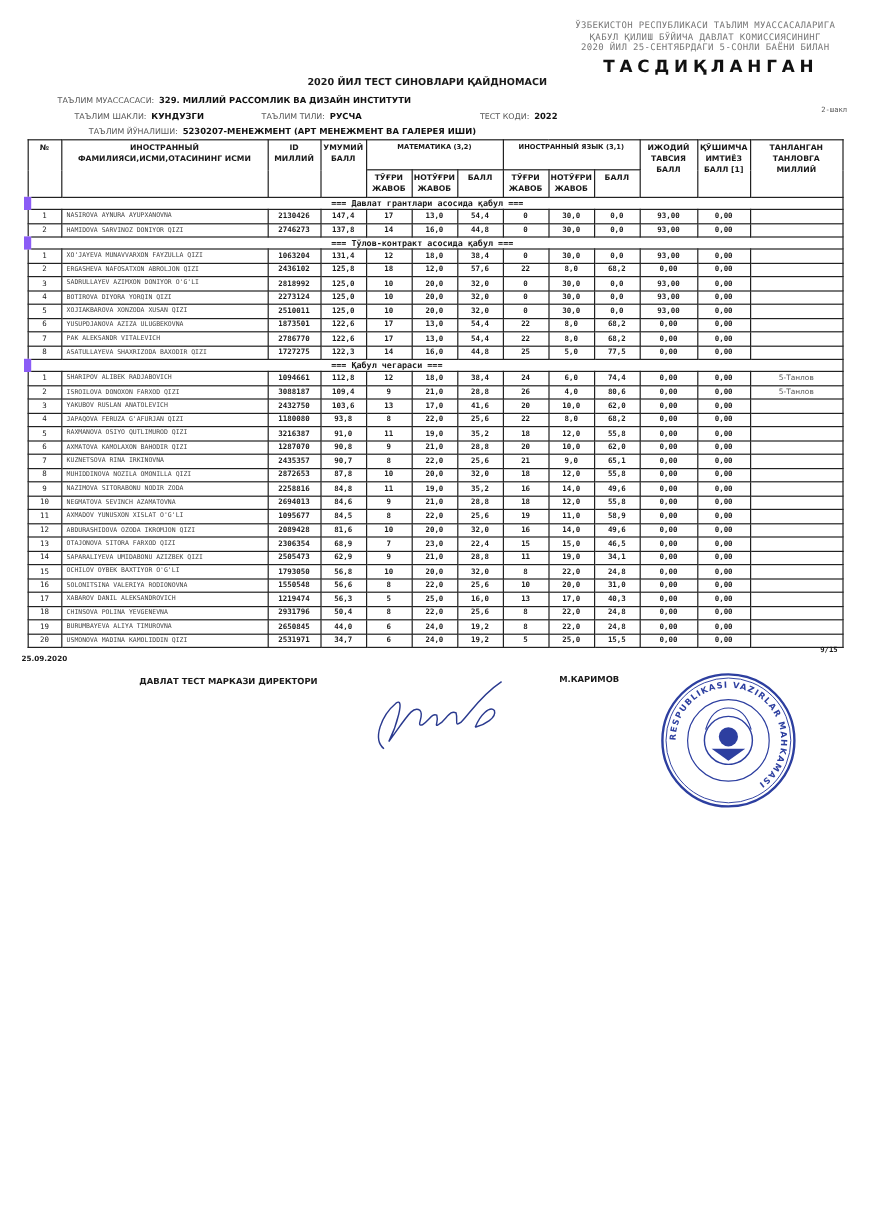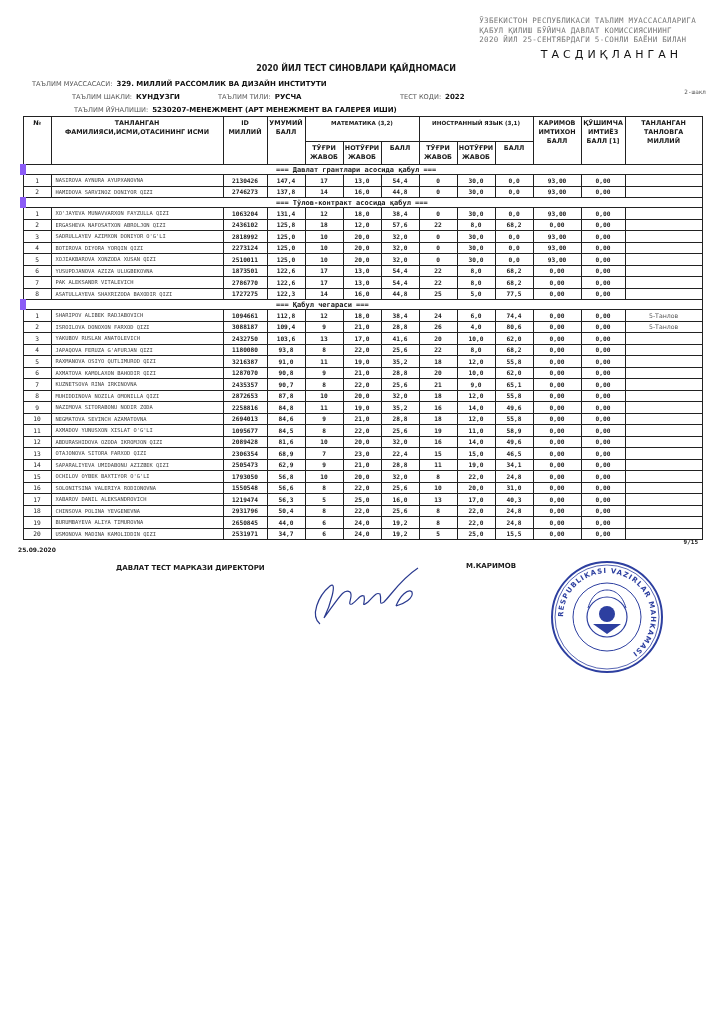--- a/index.html
+++ b/index.html
@@ -1,18 +1,18 @@
 <!DOCTYPE html>
 <html><head>
 <meta charset="utf-8">
 <style>
   html, body { margin:0; padding:0; background:#ffffff; }
   body { width:724px; height:1024px; position:relative; overflow:hidden; font-family:"DejaVu Sans Mono", monospace; color:#1a1a1a; }
-  .approval { position:absolute; top:16px; right:28px; text-align:left; font-size:7.5px; line-height:9.5px; color:#777; letter-spacing:0.3px; }
-  .approved { position:absolute; top:48px; right:42px; font-size:11px; font-weight:normal; letter-spacing:4px; color:#111; font-family:"DejaVu Sans", sans-serif; }
+  .approval { position:absolute; top:16px; right:28px; text-align:center; font-size:7.5px; line-height:9.5px; color:#777; letter-spacing:0.3px; }
+  .approved { position:absolute; top:48px; right:42px; font-size:14px; font-weight:bold; letter-spacing:4px; color:#111; font-family:"DejaVu Sans", sans-serif; }
   .title { position:absolute; top:64px; left:0; width:672px; text-align:center; font-size:8px; font-weight:bold; font-family:"DejaVu Sans", sans-serif; padding-left:40px; box-sizing:border-box; }
   .meta { position:absolute; font-size:6.6px; color:#555; font-family:"DejaVu Sans", sans-serif; white-space:nowrap; }
   .meta b { color:#111; font-size:7px; margin-left:4px; }
   .sheet-no { position:absolute; top:88px; right:18px; font-size:6px; color:#555; }
   table.main { position:absolute; top:116px; left:20px; width:679px; border-collapse:collapse; table-layout:fixed; }
   table.main td, table.main th { border:1px solid #222; font-size:6.2px; height:10.5px; padding:0 2px; text-align:center; overflow:hidden; white-space:nowrap; }
   table.main th { font-family:"DejaVu Sans", sans-serif; font-weight:bold; font-size:6.4px; line-height:9px; height:auto; padding:2px 1px; vertical-align:top; }
   table.main td.name { text-align:left; font-size:5.4px; color:#444; padding-left:4px; }
   table.main td.num { font-weight:bold; }
   tr.section td { border-left:none; border-right:none; text-align:left; font-size:7px; font-weight:bold; padding-left:250px; height:9px; }
@@ -31,24 +31,24 @@
 
 <div class="approval">
   <div>ЎЗБЕКИСТОН РЕСПУБЛИКАСИ ТАЪЛИМ МУАССАСАЛАРИГА</div>
   <div>ҚАБУЛ ҚИЛИШ БЎЙИЧА ДАВЛАТ КОМИССИЯСИНИНГ</div>
   <div>2020 ЙИЛ 25-СЕНТЯБРДАГИ 5-СОНЛИ БАЁНИ БИЛАН</div>
 </div>
 <div class="approved">ТАСДИҚЛАНГАН</div>
 
 <div class="title">2020 ЙИЛ ТЕСТ СИНОВЛАРИ ҚАЙДНОМАСИ</div>
 
-<div class="meta" style="top:80px;left:32px;">
+<div class="meta" style="top:80px;left:48px;">
   <span>ТАЪЛИМ МУАССАСАСИ:</span><b>329. МИЛЛИЙ РАССОМЛИК ВА ДИЗАЙН ИНСТИТУТИ</b>
 </div>
-<div class="meta" style="top:93px;left:72px;">
+<div class="meta" style="top:93px;left:62px;">
   <span>ТАЪЛИМ ШАКЛИ:</span><b>КУНДУЗГИ</b>
 </div>
 <div class="meta" style="top:93px;left:218px;">
   <span>ТАЪЛИМ ТИЛИ:</span><b>РУСЧА</b>
 </div>
 <div class="meta" style="top:93px;left:400px;">
   <span>ТЕСТ КОДИ:</span><b>2022</b>
 </div>
 <div class="sheet-no">2-шакл</div>
 <div class="meta" style="top:106px;left:42px;margin-left:32px;">
@@ -68,28 +68,28 @@
       <col style="width:38px">
       <col style="width:38px">
     <col style="width:48px">
       <col style="width:44px">
       <col style="width:77px">
   </colgroup>
   <thead>
     <tr>
       <th rowspan="2">№</th>
       <th rowspan="2">
-          <div>ТАНЛАНГАН</div>
+          <div>ИНОСТРАННЫЙ</div>
           <div>ФАМИЛИЯСИ,ИСМИ,ОТАСИНИНГ ИСМИ</div>
         </th>
       <th rowspan="2" style="white-space:normal">ID МИЛЛИЙ</th>
       <th rowspan="2" style="white-space:normal">УМУМИЙ БАЛЛ</th>
       <th colspan="3" style="height:20px;font-size:5.6px">МАТЕМАТИКА (3,2)</th>
       <th colspan="3" style="font-size:5.6px">ИНОСТРАННЫЙ ЯЗЫК (3,1)</th>
-      <th rowspan="2" style="white-space:normal">КАРИМОВ ИМТИХОН БАЛЛ</th>
+      <th rowspan="2" style="white-space:normal">ИЖОДИЙ ТАВСИЯ БАЛЛ</th>
       <th rowspan="2" style="white-space:normal">ҚЎШИМЧА ИМТИЁЗ БАЛЛ [1]</th>
       <th rowspan="2" style="white-space:normal">ТАНЛАНГАН ТАНЛОВГА МИЛЛИЙ</th>
     </tr>
     <tr>
       <th style="white-space:normal">ТЎҒРИ ЖАВОБ</th>
       <th style="white-space:normal">НОТЎҒРИ ЖАВОБ</th>
       <th>БАЛЛ</th>
       <th style="white-space:normal">ТЎҒРИ ЖАВОБ</th>
       <th style="white-space:normal">НОТЎҒРИ ЖАВОБ</th>
       <th>БАЛЛ</th>

